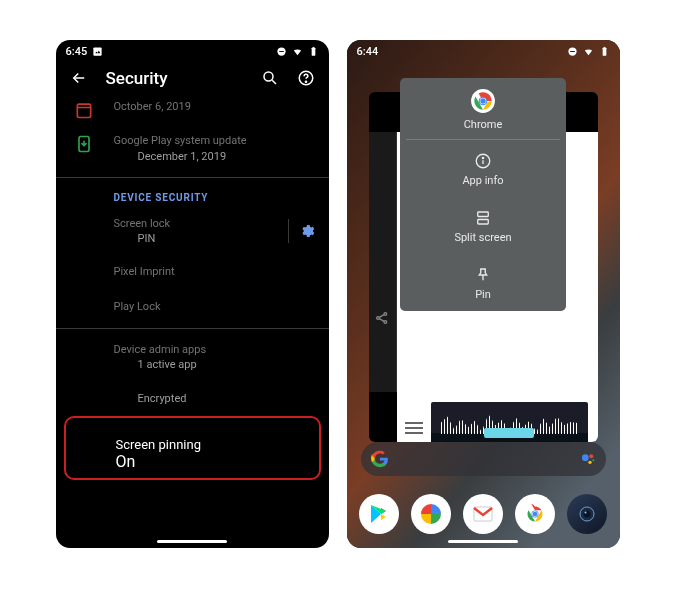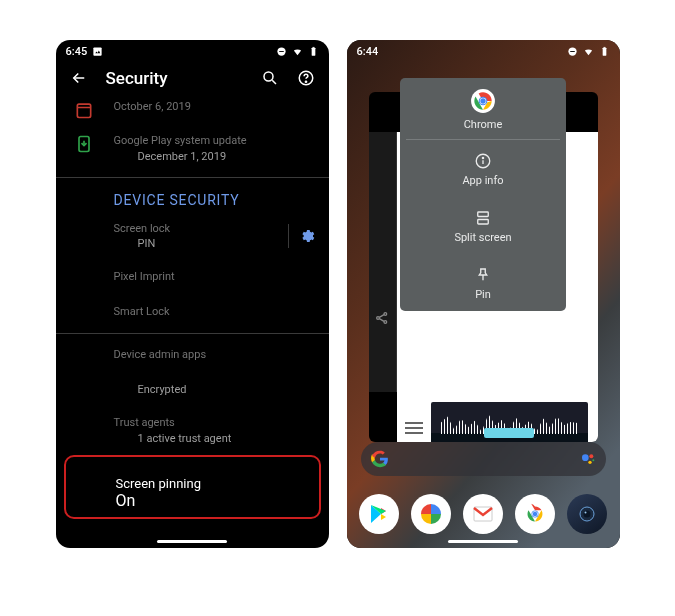--- a/index.html
+++ b/index.html
@@ -58,23 +58,23 @@
   .row .primary { font-size: 11px; color: #737373; line-height: 1.3; }
   .row .secondary { font-size: 11px; color: #9e9e9e; margin-top: 1px; line-height: 1.2; padding-left: 24px;}
   .row .lead-icon {
     position: absolute;
     left: -40px;
     top: 10px;
     width: 20px; height: 20px;
   }
   .divider { height: 1px; background: #3a3a3a; margin: 4px 0 4px -58px; }
   .section-header {
-    font-size: 14px;
+    font-size: 10px;
     color: #6f9ae8;
-    font-weight: 400;
+    font-weight: 700;
     letter-spacing: 0.8px;
     padding: 10px 0 4px;
   }
   .row .trail {
     position: absolute;
     right: 14px;
     top: 50%;
     transform: translateY(-50%);
     display: flex;
     align-items: center;
@@ -286,37 +286,34 @@
               </svg>
           </span>
         </div>
       </div>
 
       <div class="row">
         <div class="primary">Pixel Imprint</div>
       </div>
 
       <div class="row">
-        <div class="primary">Smart Lock</div>
+        <div class="primary">Play Lock</div>
       </div>
 
       <div class="divider"></div>
 
       <div class="row">
         <div class="primary">Device admin apps</div>
+        <div class="secondary">1 active app</div>
       </div>
 
       <div class="row">
         <div class="secondary">Encrypted</div>
       </div>
 
-      <div class="row">
-        <div class="primary">Trust agents</div>
-        <div class="secondary">1 active trust agent</div>
-      </div>
     </div>
 
     <div class="highlight">
       <div class="primary">Screen pinning</div>
       <div class="secondary">On</div>
     </div>
 
     <div class="home-indicator"></div>
   </div>
 

